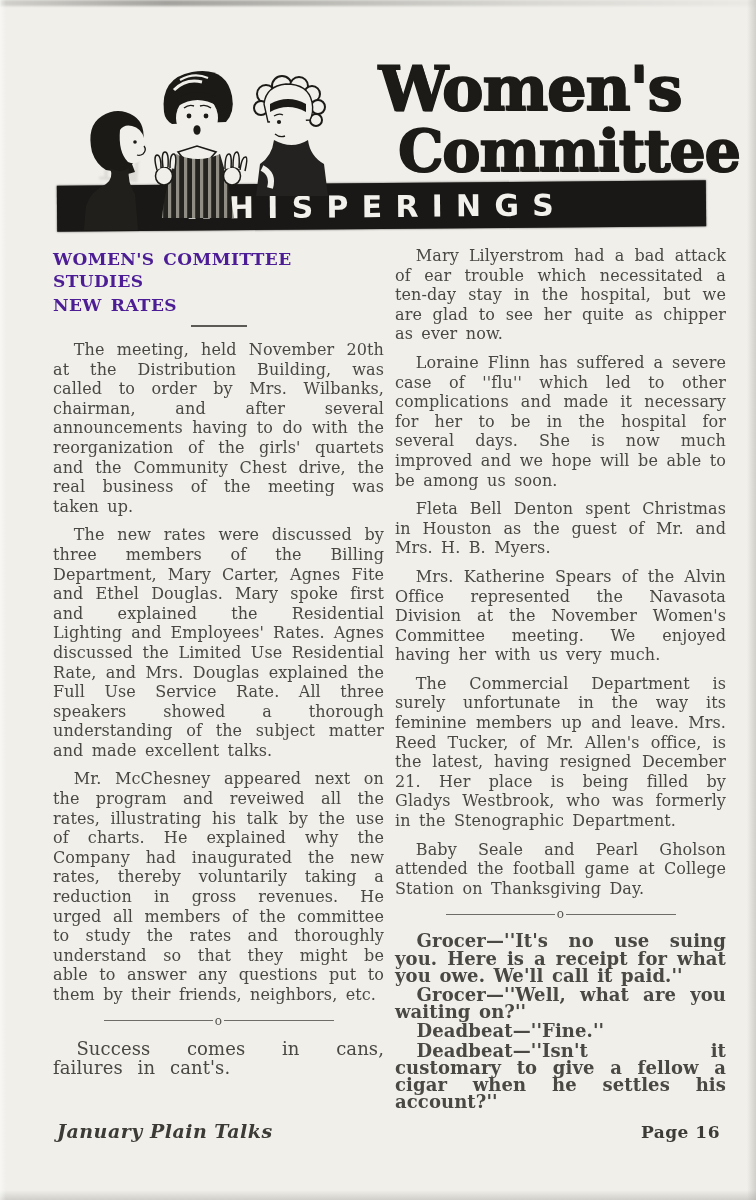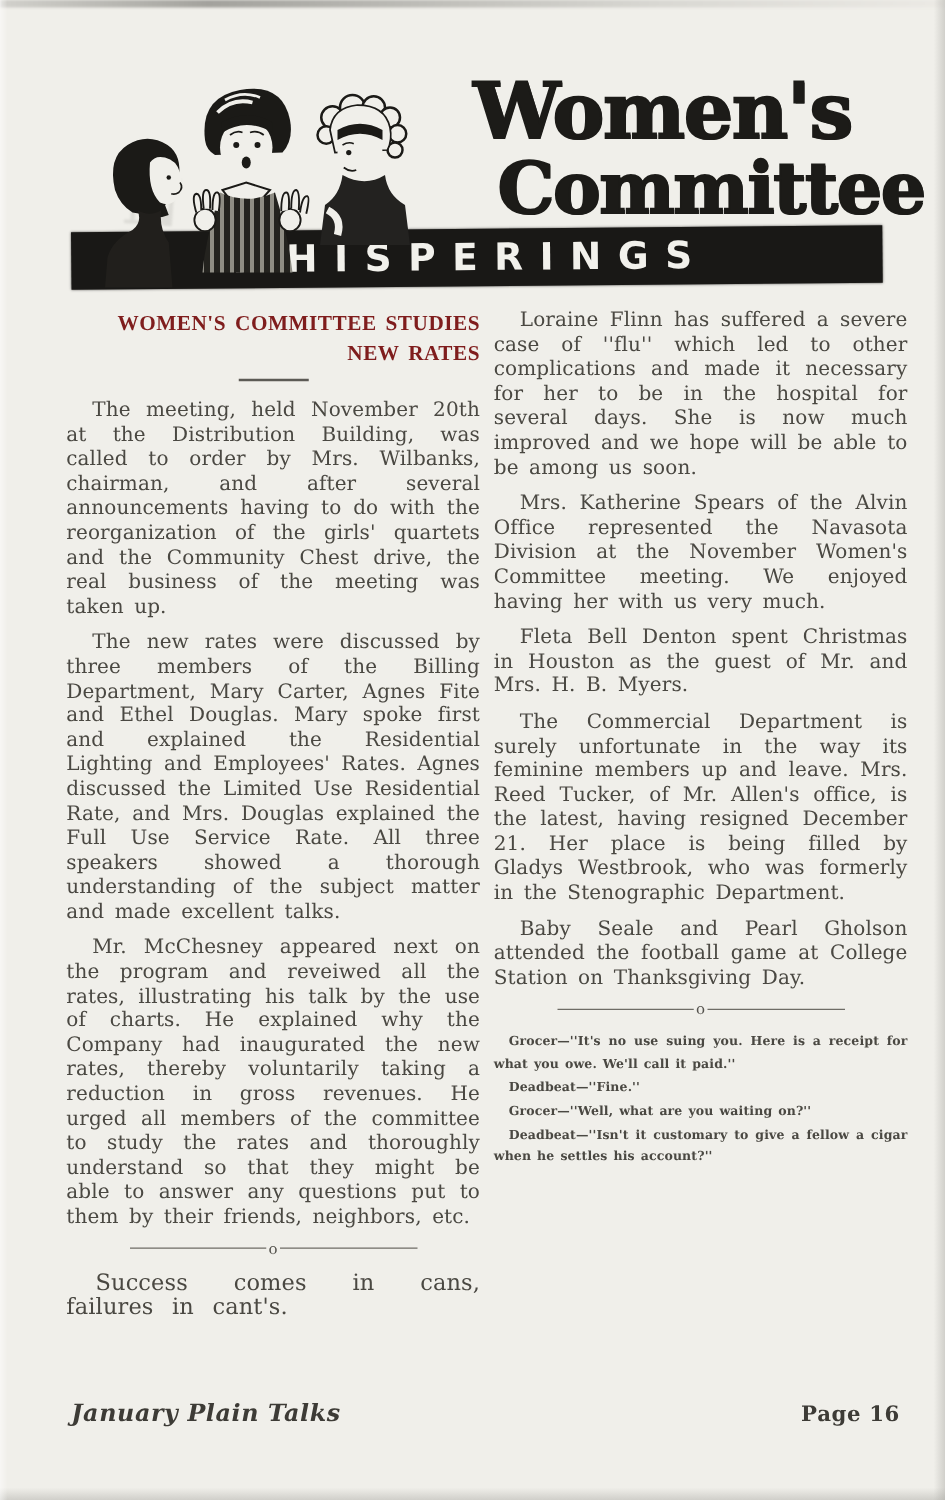--- a/index.html
+++ b/index.html
@@ -68,36 +68,35 @@
     flex:0 0 auto;
   }
   .col{width:331px;
     font-size:16px;line-height:19.6px;
     text-align:justify;
     word-spacing:.2em;letter-spacing:.1px;
     color:#4a4842;
   }
   .col p{margin:0 0 9px 0;text-indent:1.3em;}
   .article-heading{
-    text-align:right;font-weight:bold;color:#7f1d1d;
+    text-align:left;font-weight:bold;color:#4c1d95;
     font-size:17px;line-height:22px;letter-spacing:.4px;
     word-spacing:.15em;
     margin:2px 0 0 0;
-    font-family:Liberation Serif, serif;
   }
   .head-rule{width:56px;height:2px;background:#5c5a55;margin:9px auto 13px auto;}
   .o-divider{
     display:flex;align-items:center;justify-content:center;
     margin:10px auto 12px auto;width:230px;
     color:#55534e;font-size:12px;line-height:12px;
   }
   .o-divider .ln{flex:1;height:1px;background:#6e6c66;}
   .o-divider .o{padding:0 2px;}
   .filler{font-size:18px;word-spacing:.5em;}
-  .joke{font-size:10px;line-height:17.2px;font-weight:600;word-spacing:.12em;}
+  .joke{font-size:18px;line-height:17.2px;font-weight:600;word-spacing:.12em;}
   .joke p{margin:0 0 2px 0;text-indent:1.2em;}
 
   
   #footer{
     margin:auto 36px 58px 57px;
     display:flex;justify-content:space-between;align-items:baseline;
     z-index:2;
   }
   #footer .left{
     font-style:italic;font-weight:bold;font-size:19px;color:#3d3b36;letter-spacing:.5px;
@@ -198,36 +197,37 @@
       <div class="o-divider">
         <span class="ln"></span>
           <span class="o">o</span>
           <span class="ln"></span>
       </div>
 
       <p class="filler">Success comes in cans, failures in cant's.</p>
     </div>
 
     <div class="col">
+      <p>Mary Lilyerstrom had a bad attack of ear trouble which necessitated a ten-day stay in the hospital, but we are glad to see her quite as chipper as ever now.</p>
       <p>Loraine Flinn has suffered a severe case of ''flu'' which led to other complications and made it necessary for her to be in the hospital for several days.  She is now much improved and we hope will be able to be among us soon.</p>
+      <p>Fleta Bell Denton spent Christmas in Houston as the guest of Mr. and Mrs. H. B. Myers.</p>
       <p>Mrs. Katherine Spears of the Alvin Office represented the Navasota Division at the November Women's Committee meeting. We enjoyed having her with us very much.</p>
-      <p>Fleta Bell Denton spent Christmas in Houston as the guest of Mr. and Mrs. H. B. Myers.</p>
       <p>The Commercial Department is surely unfortunate in the way its feminine members up and leave.  Mrs. Reed Tucker, of Mr. Allen's office, is the latest, having resigned December 21.  Her place is being filled by Gladys Westbrook, who was formerly in the Stenographic Department.</p>
       <p>Baby Seale and Pearl Gholson attended the football game at College Station on Thanksgiving Day.</p>
 
       <div class="o-divider">
         <span class="ln"></span>
           <span class="o">o</span>
           <span class="ln"></span>
       </div>
 
       <div class="joke">
         <p>Grocer—''It's no use suing you.  Here is a receipt for what you owe.  We'll call it paid.''</p>
+        <p>Grocer—''Well, what are you waiting on?''</p>
         <p>Deadbeat—''Fine.''</p>
-        <p>Grocer—''Well, what are you waiting on?''</p>
         <p>Deadbeat—''Isn't it customary to give a fellow a cigar when he settles his account?''</p>
       </div>
     </div>
   </div>
 
   <div id="footer">
     <span class="left">January Plain Talks</span>
     <span class="right">Page 16</span>
   </div>
 </div>

